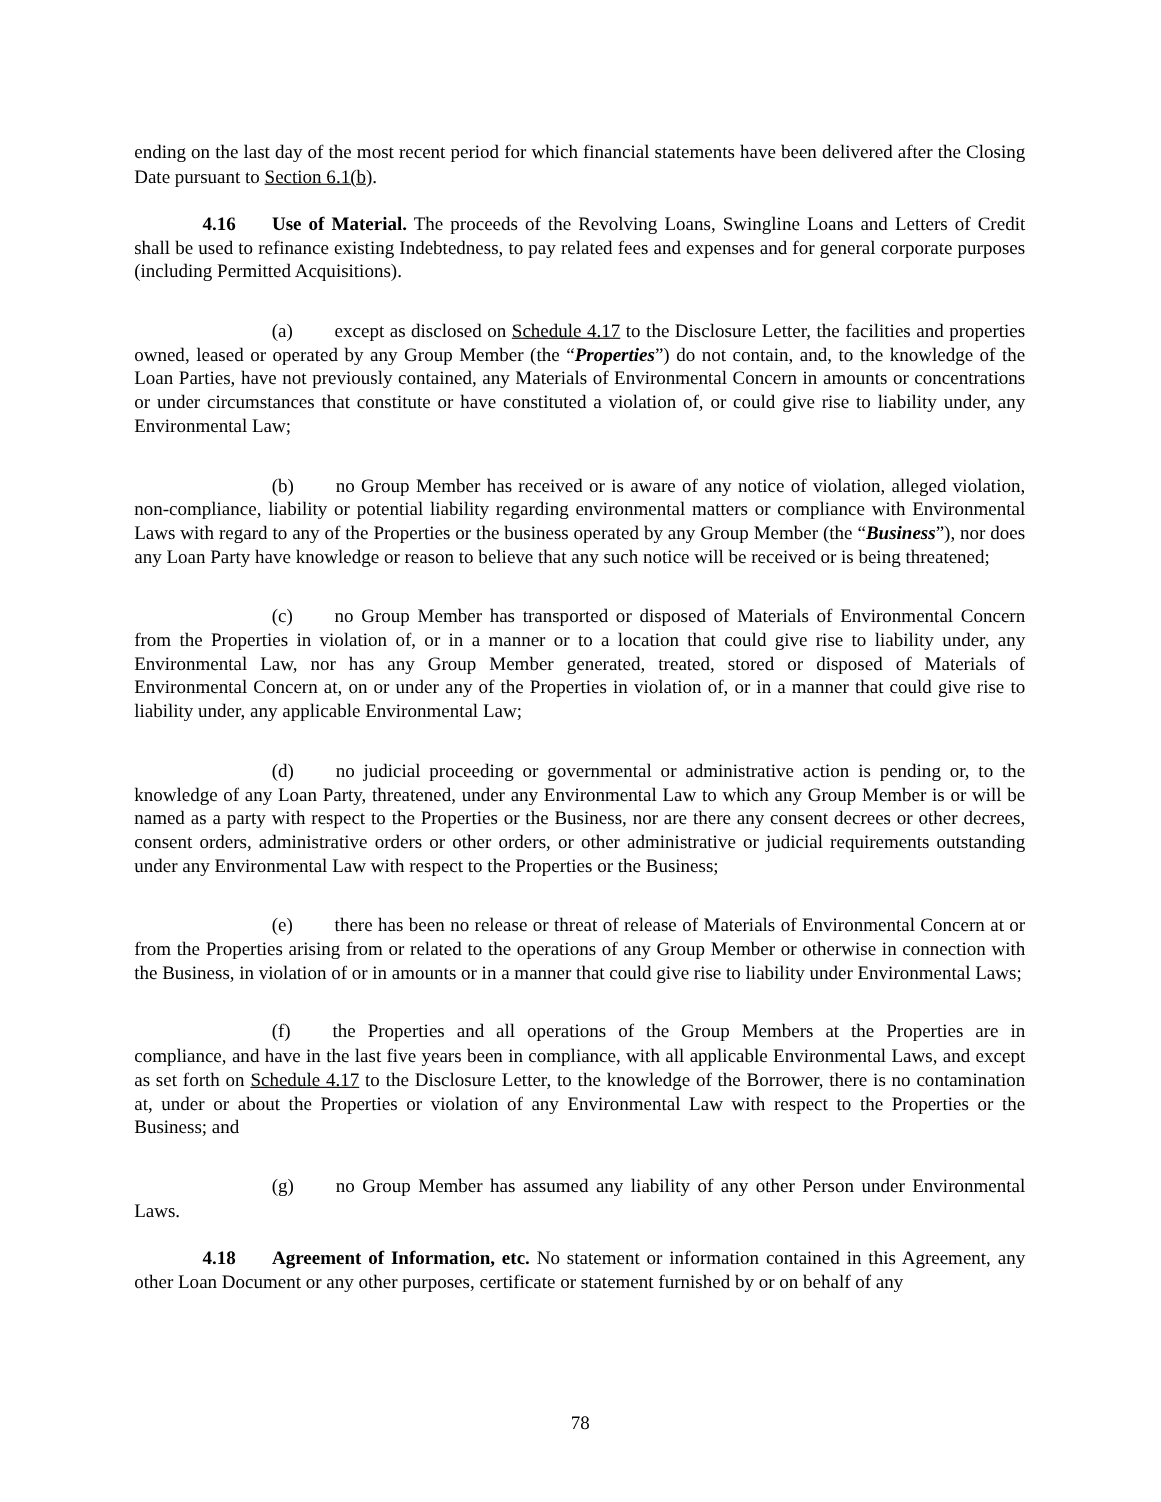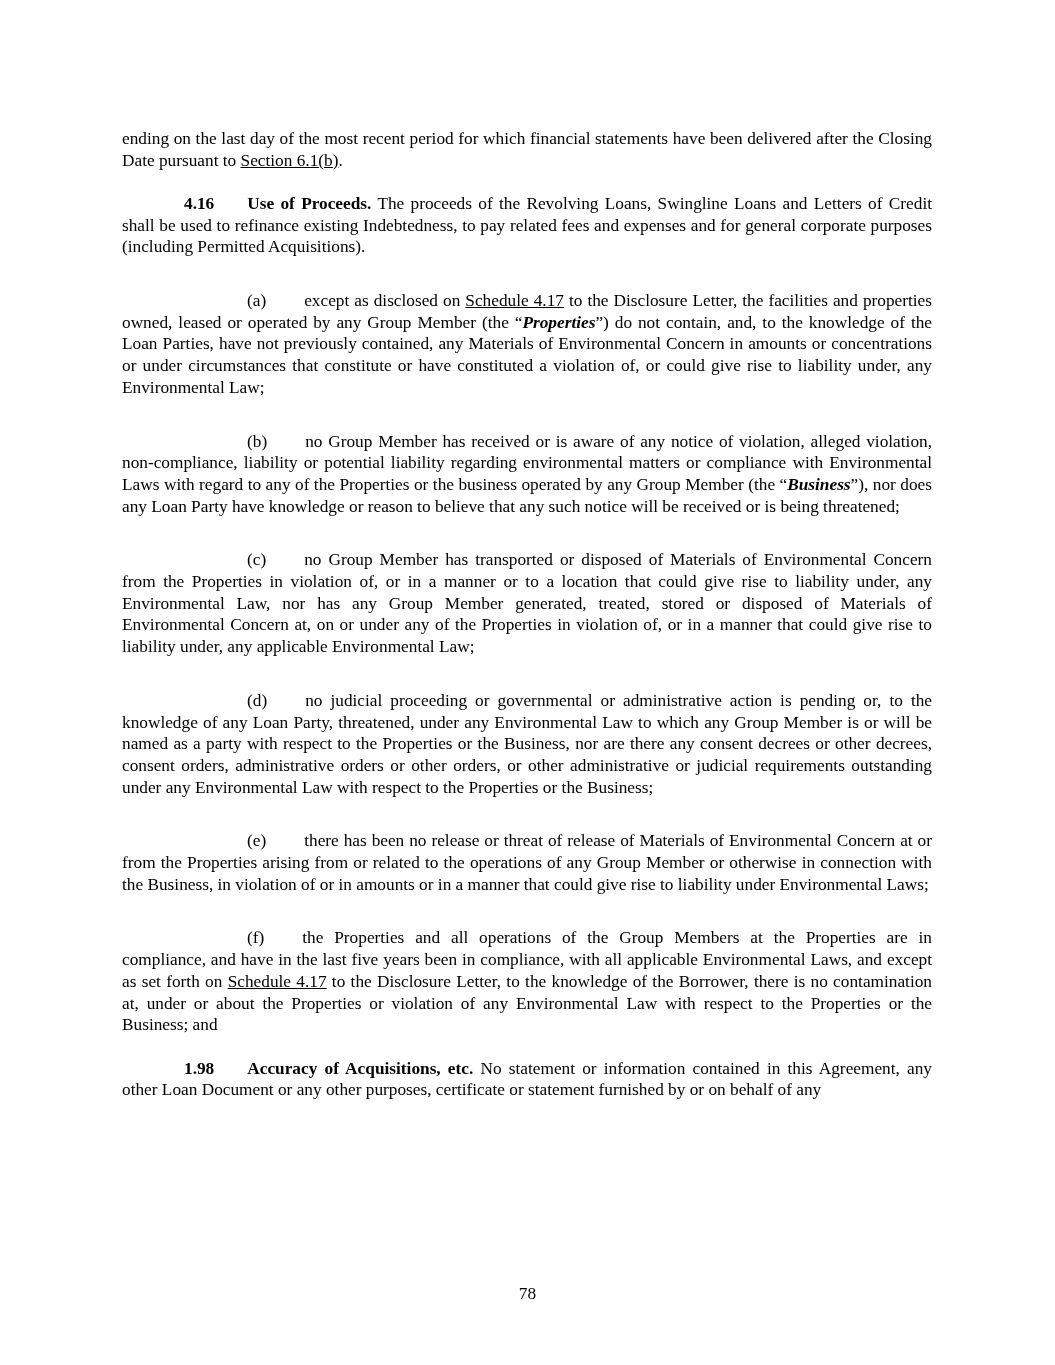--- a/index.html
+++ b/index.html
@@ -39,36 +39,37 @@
   }
 </style>
 </head>
 <body>
 
 <div class="page">
   <main class="body-text">
 
     <p class="para"><span>ending on the last day of the most recent period for which financial statements have been delivered after the Closing Date pursuant to </span><span class="u">Section 6.1(b)</span><span>.</span></p>
 
-    <p class="para sec"><span class="b">4.16</span><span class="tab"></span><span class="b">Use of Proceeds.</span><span> The proceeds of the Revolving Loans, Swingline Loans and Letters of Credit shall be used to refinance existing Indebtedness, to pay related fees and expenses and for general corporate purposes (including Permitted Acquisitions).</span></p>
+    <p class="para sec"><span class="b">4.16</span><span class="tab"></span><span class="b">Use of Material.</span><span> The proceeds of the Revolving Loans, Swingline Loans and Letters of Credit shall be used to refinance existing Indebtedness, to pay related fees and expenses and for general corporate purposes (including Permitted Acquisitions).</span></p>
 
 
     <p class="para item"><span>(a)</span><span class="tab2"></span><span>except as disclosed on </span><span class="u">Schedule 4.17</span><span> to the Disclosure Letter, the facilities and properties owned, leased or operated by any Group Member (the “</span><span class="bi">Properties</span><span>”) do not contain, and, to the knowledge of the Loan Parties, have not previously contained, any Materials of Environmental Concern in amounts or concentrations or under circumstances that constitute or have constituted a violation of, or could give rise to liability under, any Environmental Law;</span></p>
 
     <p class="para item"><span>(b)</span><span class="tab2"></span><span>no Group Member has received or is aware of any notice of violation, alleged violation, non-compliance, liability or potential liability regarding environmental matters or compliance with Environmental Laws with regard to any of the Properties or the business operated by any Group Member (the “</span><span class="bi">Business</span><span>”), nor does any Loan Party have knowledge or reason to believe that any such notice will be received or is being threatened;</span></p>
 
     <p class="para item"><span>(c)</span><span class="tab2"></span><span>no Group Member has transported or disposed of Materials of Environmental Concern from the Properties in violation of, or in a manner or to a location that could give rise to liability under, any Environmental Law, nor has any Group Member generated, treated, stored or disposed of Materials of Environmental Concern at, on or under any of the Properties in violation of, or in a manner that could give rise to liability under, any applicable Environmental Law;</span></p>
 
     <p class="para item"><span>(d)</span><span class="tab2"></span><span>no judicial proceeding or governmental or administrative action is pending or, to the knowledge of any Loan Party, threatened, under any Environmental Law to which any Group Member is or will be named as a party with respect to the Properties or the Business, nor are there any consent decrees or other decrees, consent orders, administrative orders or other orders, or other administrative or judicial requirements outstanding under any Environmental Law with respect to the Properties or the Business;</span></p>
 
     <p class="para item"><span>(e)</span><span class="tab2"></span><span>there has been no release or threat of release of Materials of Environmental Concern at or from the Properties arising from or related to the operations of any Group Member or otherwise in connection with the Business, in violation of or in amounts or in a manner that could give rise to liability under Environmental Laws;</span></p>
 
     <p class="para item"><span>(f)</span><span class="tab2"></span><span>the Properties and all operations of the Group Members at the Properties are in compliance, and have in the last five years been in compliance, with all applicable Environmental Laws, and except as set forth on </span><span class="u">Schedule 4.17</span><span> to the Disclosure Letter, to the knowledge of the Borrower, there is no contamination at, under or about the Properties or violation of any Environmental Law with respect to the Properties or the Business; and</span></p>
 
+    <p class="para item"><span>(g)</span><span class="tab2"></span><span>no Group Member has assumed any liability of any other Person under Environmental Laws.</span></p>
 
-    <p class="para sec"><span class="b">1.98</span><span class="tab"></span><span class="b">Accuracy of Acquisitions, etc.</span><span> No statement or information contained in this Agreement, any other Loan Document or any other purposes, certificate or statement furnished by or on behalf of any</span></p>
+    <p class="para sec"><span class="b">4.18</span><span class="tab"></span><span class="b">Agreement of Information, etc.</span><span> No statement or information contained in this Agreement, any other Loan Document or any other purposes, certificate or statement furnished by or on behalf of any</span></p>
 
   </main>
 
   <footer class="page-footer">
     <span>78</span>
   </footer>
 </div>
 
 </body></html>

